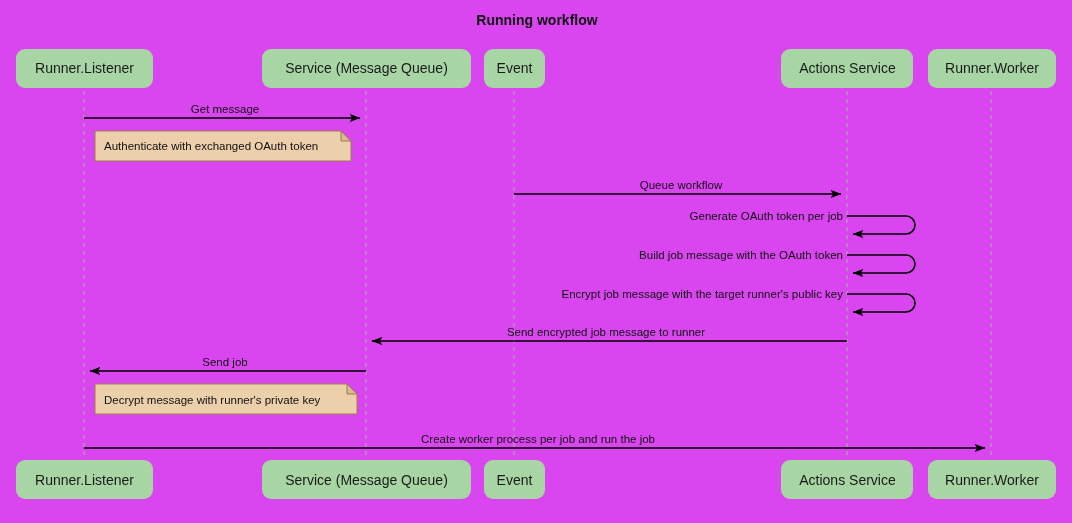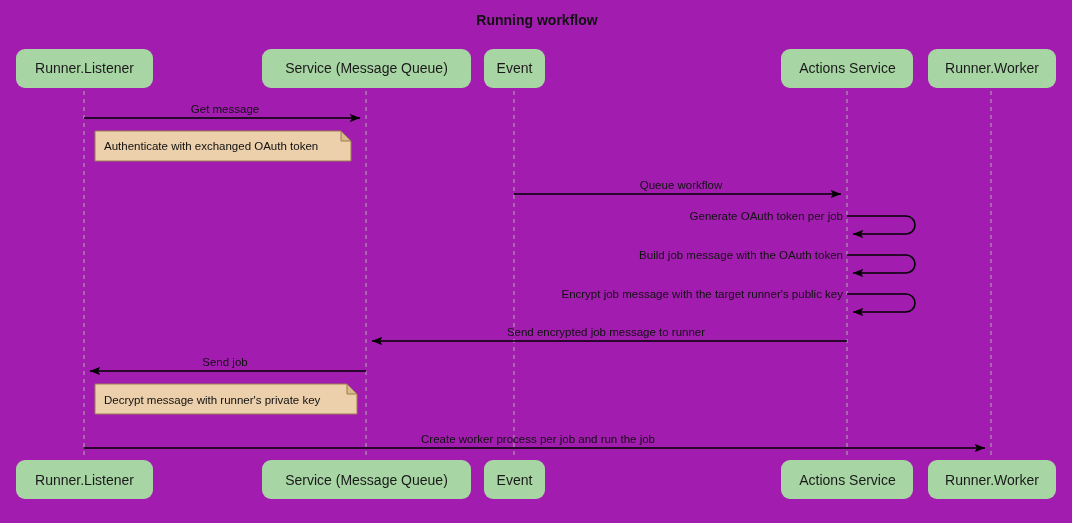--- a/index.html
+++ b/index.html
@@ -10,21 +10,21 @@
   body {
     font-family: "Liberation Sans", sans-serif;
     width: 1072px;
     height: 523px;
     overflow: hidden;
   }
   #diagram {
     position: relative;
     width: 1072px;
     height: 523px;
-    background: #a21caf;
+    background: #d946ef;
   }
   #diagram-svg {
     position: absolute;
     left: 0;
     top: 0;
     width: 1072px;
     height: 523px;
   }
   .diagram-title {
     font-size: 14px;

